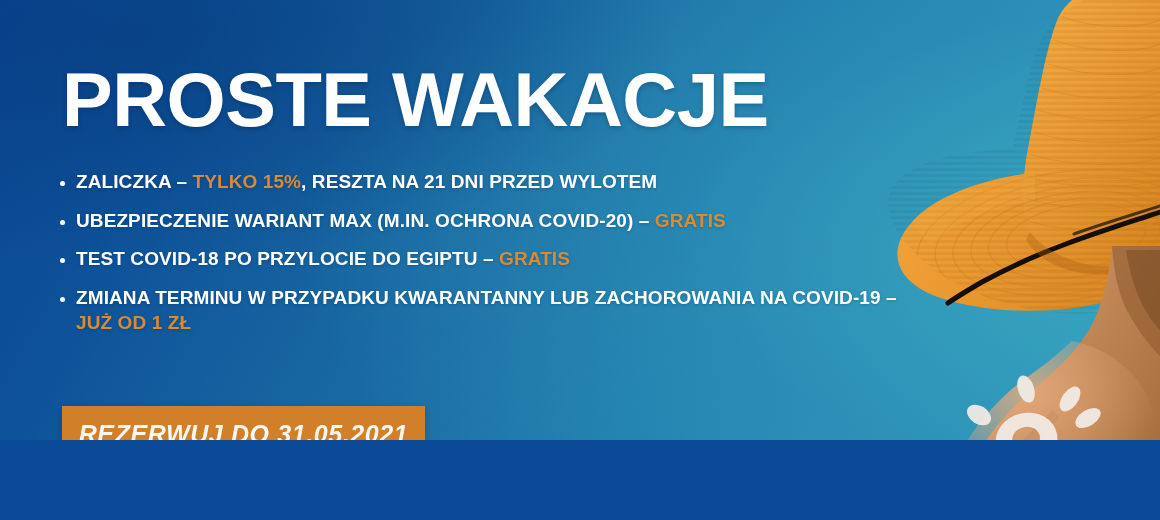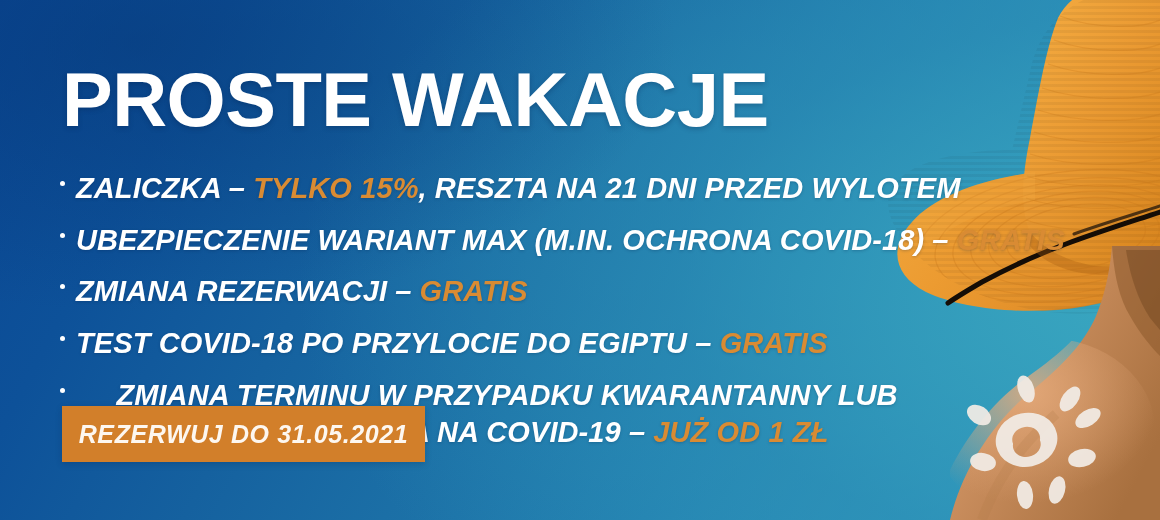--- a/index.html
+++ b/index.html
@@ -6,21 +6,21 @@
   html, body { width:1160px; height:520px; }
   body {
     font-family:"Liberation Sans", sans-serif;
     overflow:hidden;
     background:#0b4a96;
   }
 
   .banner {
     position:relative;
     width:1160px;
-    height:520px;
+    height:440px;
     overflow:hidden;
   }
 
   
   .bg-base {
     position:absolute; inset:0;
     background:
       radial-gradient(120% 150% at 100% 55%, rgba(58,168,192,0.95) 0%, rgba(45,144,181,0.55) 35%, rgba(45,144,181,0) 62%),
       linear-gradient(118deg, #0a4794 0%, #0d5199 16%, #15619f 32%, #1c71a7 48%, #2382b2 64%, #2c92bb 80%, #36a4c4 100%);
   }
@@ -53,31 +53,30 @@
   }
 
   .bullets {
     position:absolute;
     left:-4px; top:170px;
     width:880px;
   }
   .bullet {
     position:relative;
     padding-left:18px;
-    font-size:29px;
+    font-size:19px;
     font-weight:bold;
     color:#ffffff;
     line-height:1.3;
     margin-bottom:14px;
     letter-spacing:0.1px;
     white-space:nowrap;
     text-shadow:0 1px 3px rgba(0,30,70,0.25);
-    font-style:italic;
-  }
-  .bullet:last-child { margin-bottom:8px; white-space:normal;text-align:center; }
+  }
+  .bullet:last-child { margin-bottom:8px; white-space:normal; }
   .bullet .dot {
     position:absolute;
     left:2px; top:11px;
     width:5px; height:5px;
     border-radius:50%;
     background:#ffffff;
   }
   .hl { color:#d98b33; }
 
   .cta {
@@ -241,26 +240,23 @@
 
     <div class="headline">PROSTE WAKACJE</div>
 
     <div class="bullets">
 
       <div class="bullet">
         <span class="dot"></span><span>ZALICZKA – </span><span class="hl">TYLKO 15%</span><span>, RESZTA NA 21 DNI PRZED WYLOTEM</span>
       </div>
 
       <div class="bullet">
-        <span class="dot"></span><span>UBEZPIECZENIE WARIANT MAX (M.IN. OCHRONA COVID-18)  – </span><span class="hl">GRATIS</span><span></span>
-      </div>
-
-      <div class="bullet">
-        <span class="dot"></span><span>ZMIANA REZERWACJI – </span><span class="hl">GRATIS</span><span></span>
-      </div>
+        <span class="dot"></span><span>UBEZPIECZENIE WARIANT MAX (M.IN. OCHRONA COVID-20)  – </span><span class="hl">GRATIS</span><span></span>
+      </div>
+
 
       <div class="bullet">
         <span class="dot"></span><span>TEST COVID-18 PO PRZYLOCIE DO EGIPTU – </span><span class="hl">GRATIS</span><span></span>
       </div>
 
       <div class="bullet">
         <span class="dot"></span><span>ZMIANA TERMINU W PRZYPADKU KWARANTANNY LUB ZACHOROWANIA NA COVID-19 – </span><span class="hl">JUŻ OD 1 ZŁ</span><span></span>
       </div>
 
     </div>

